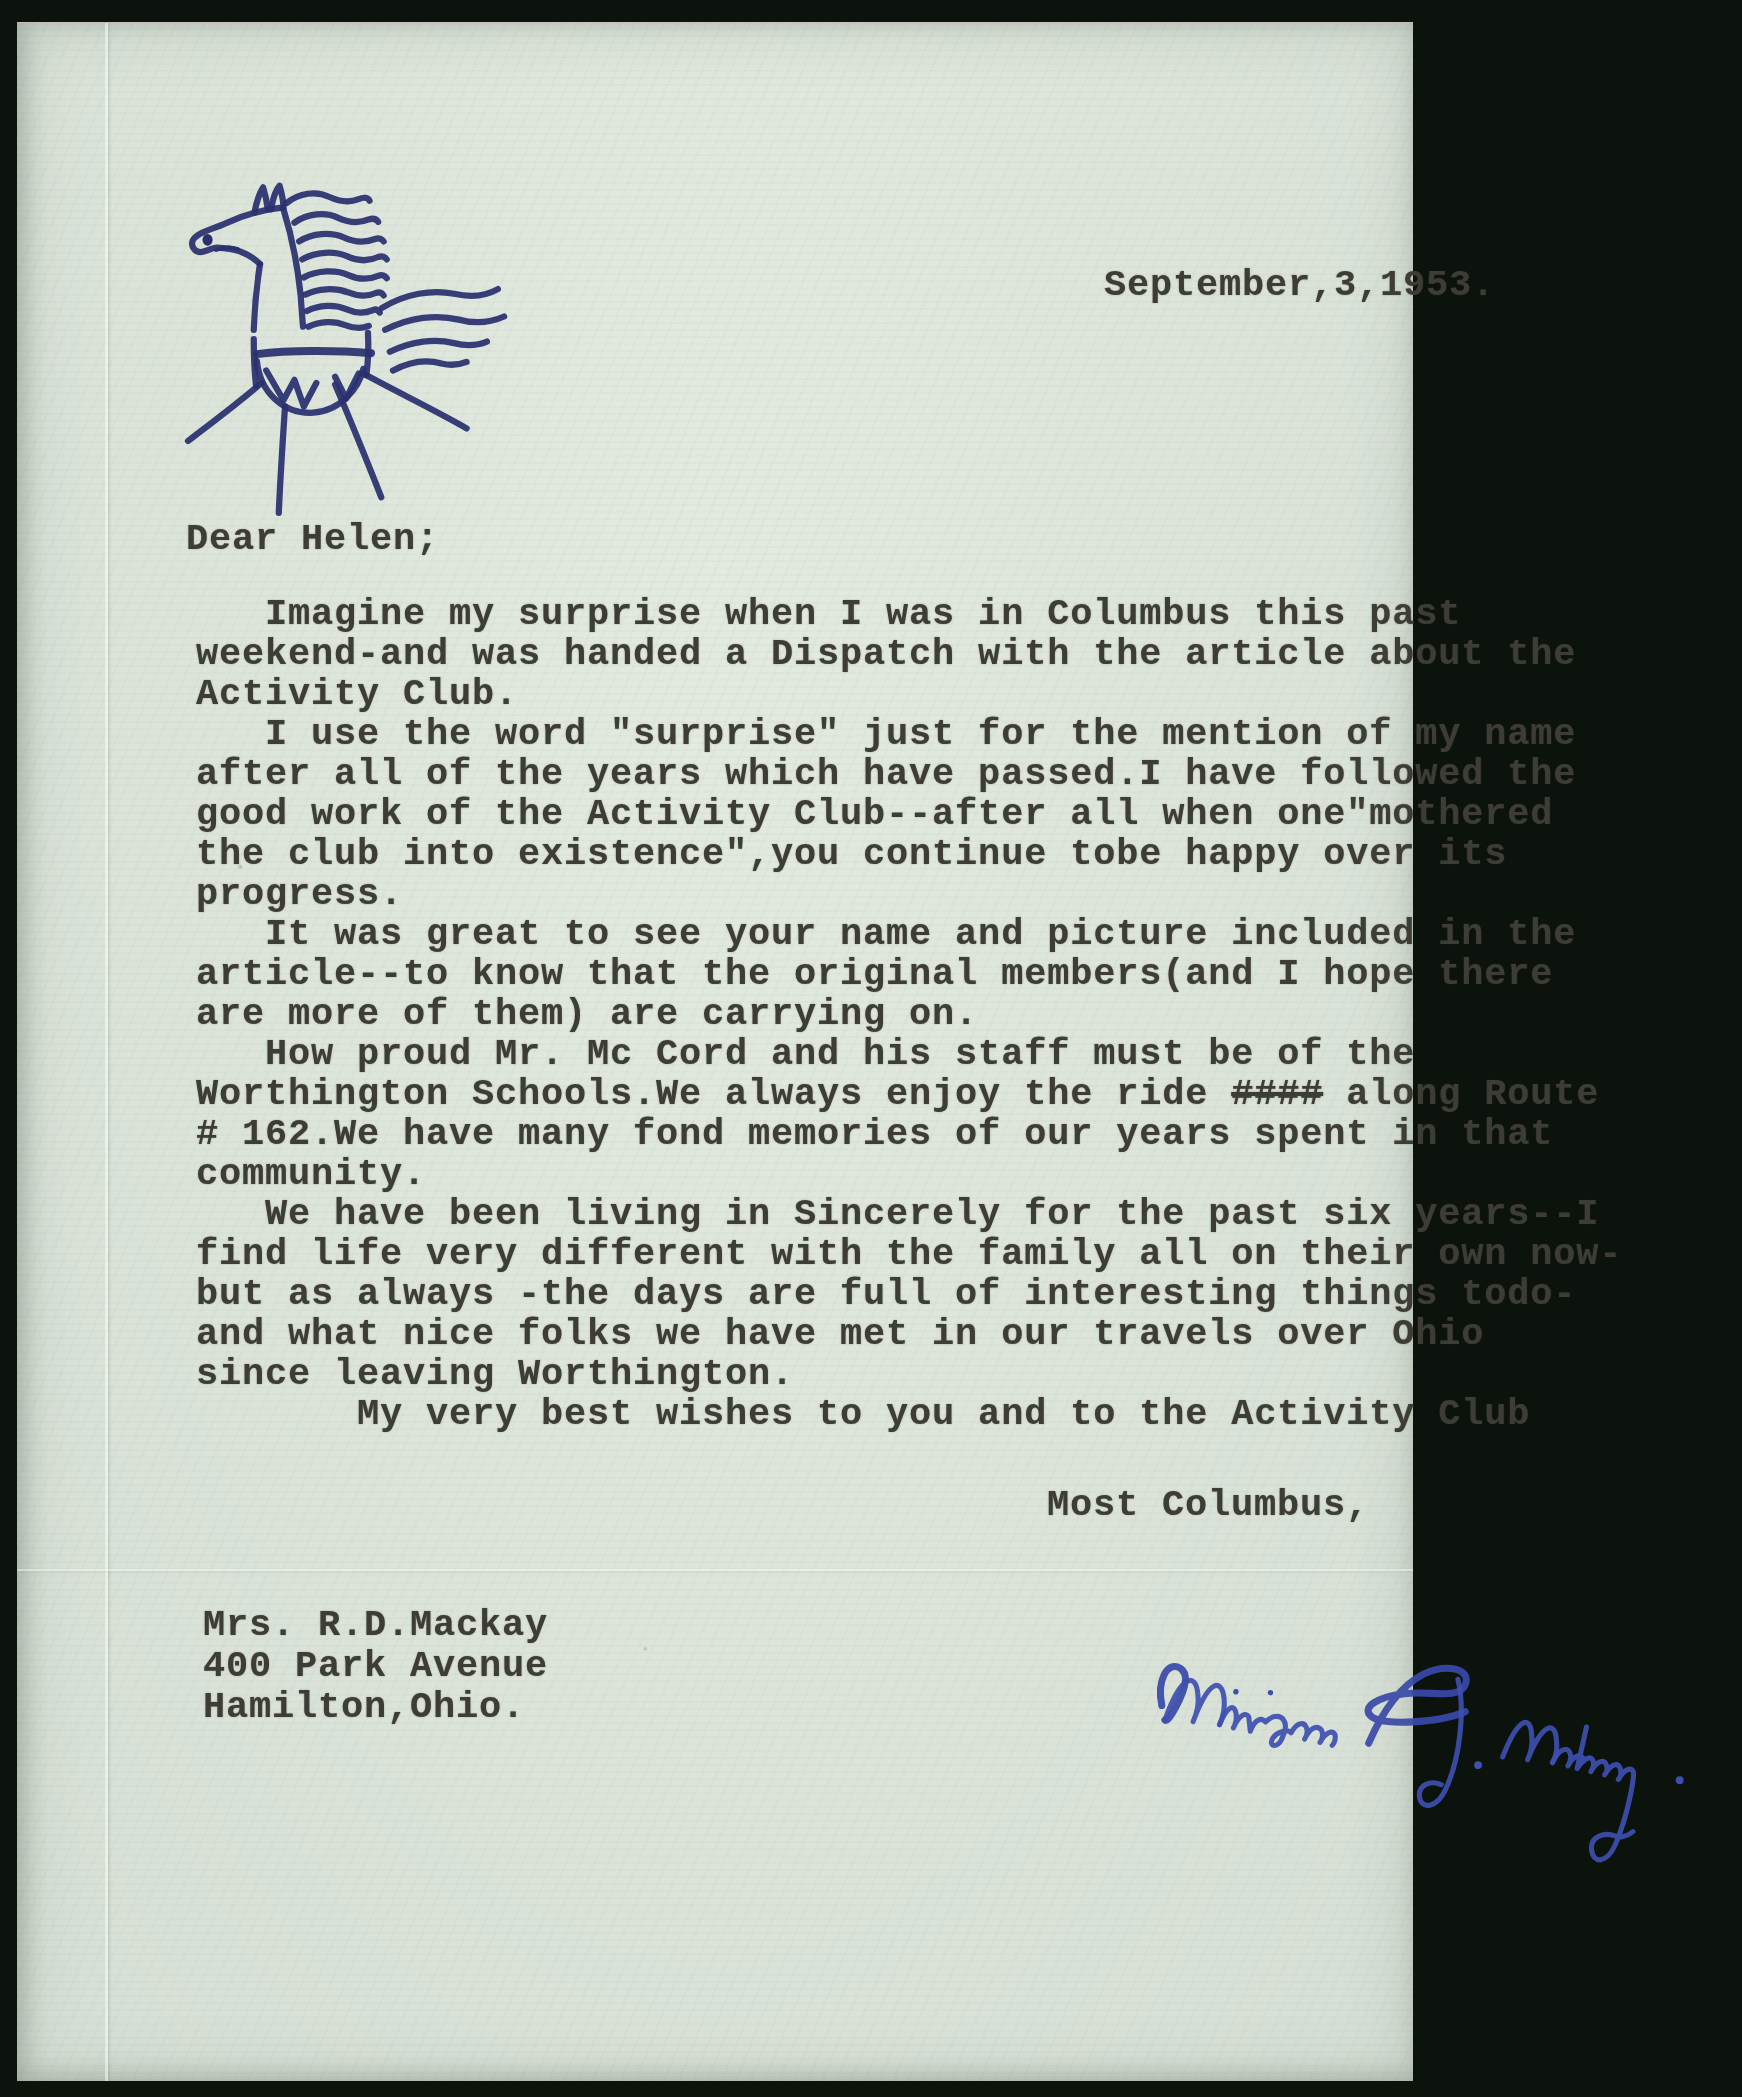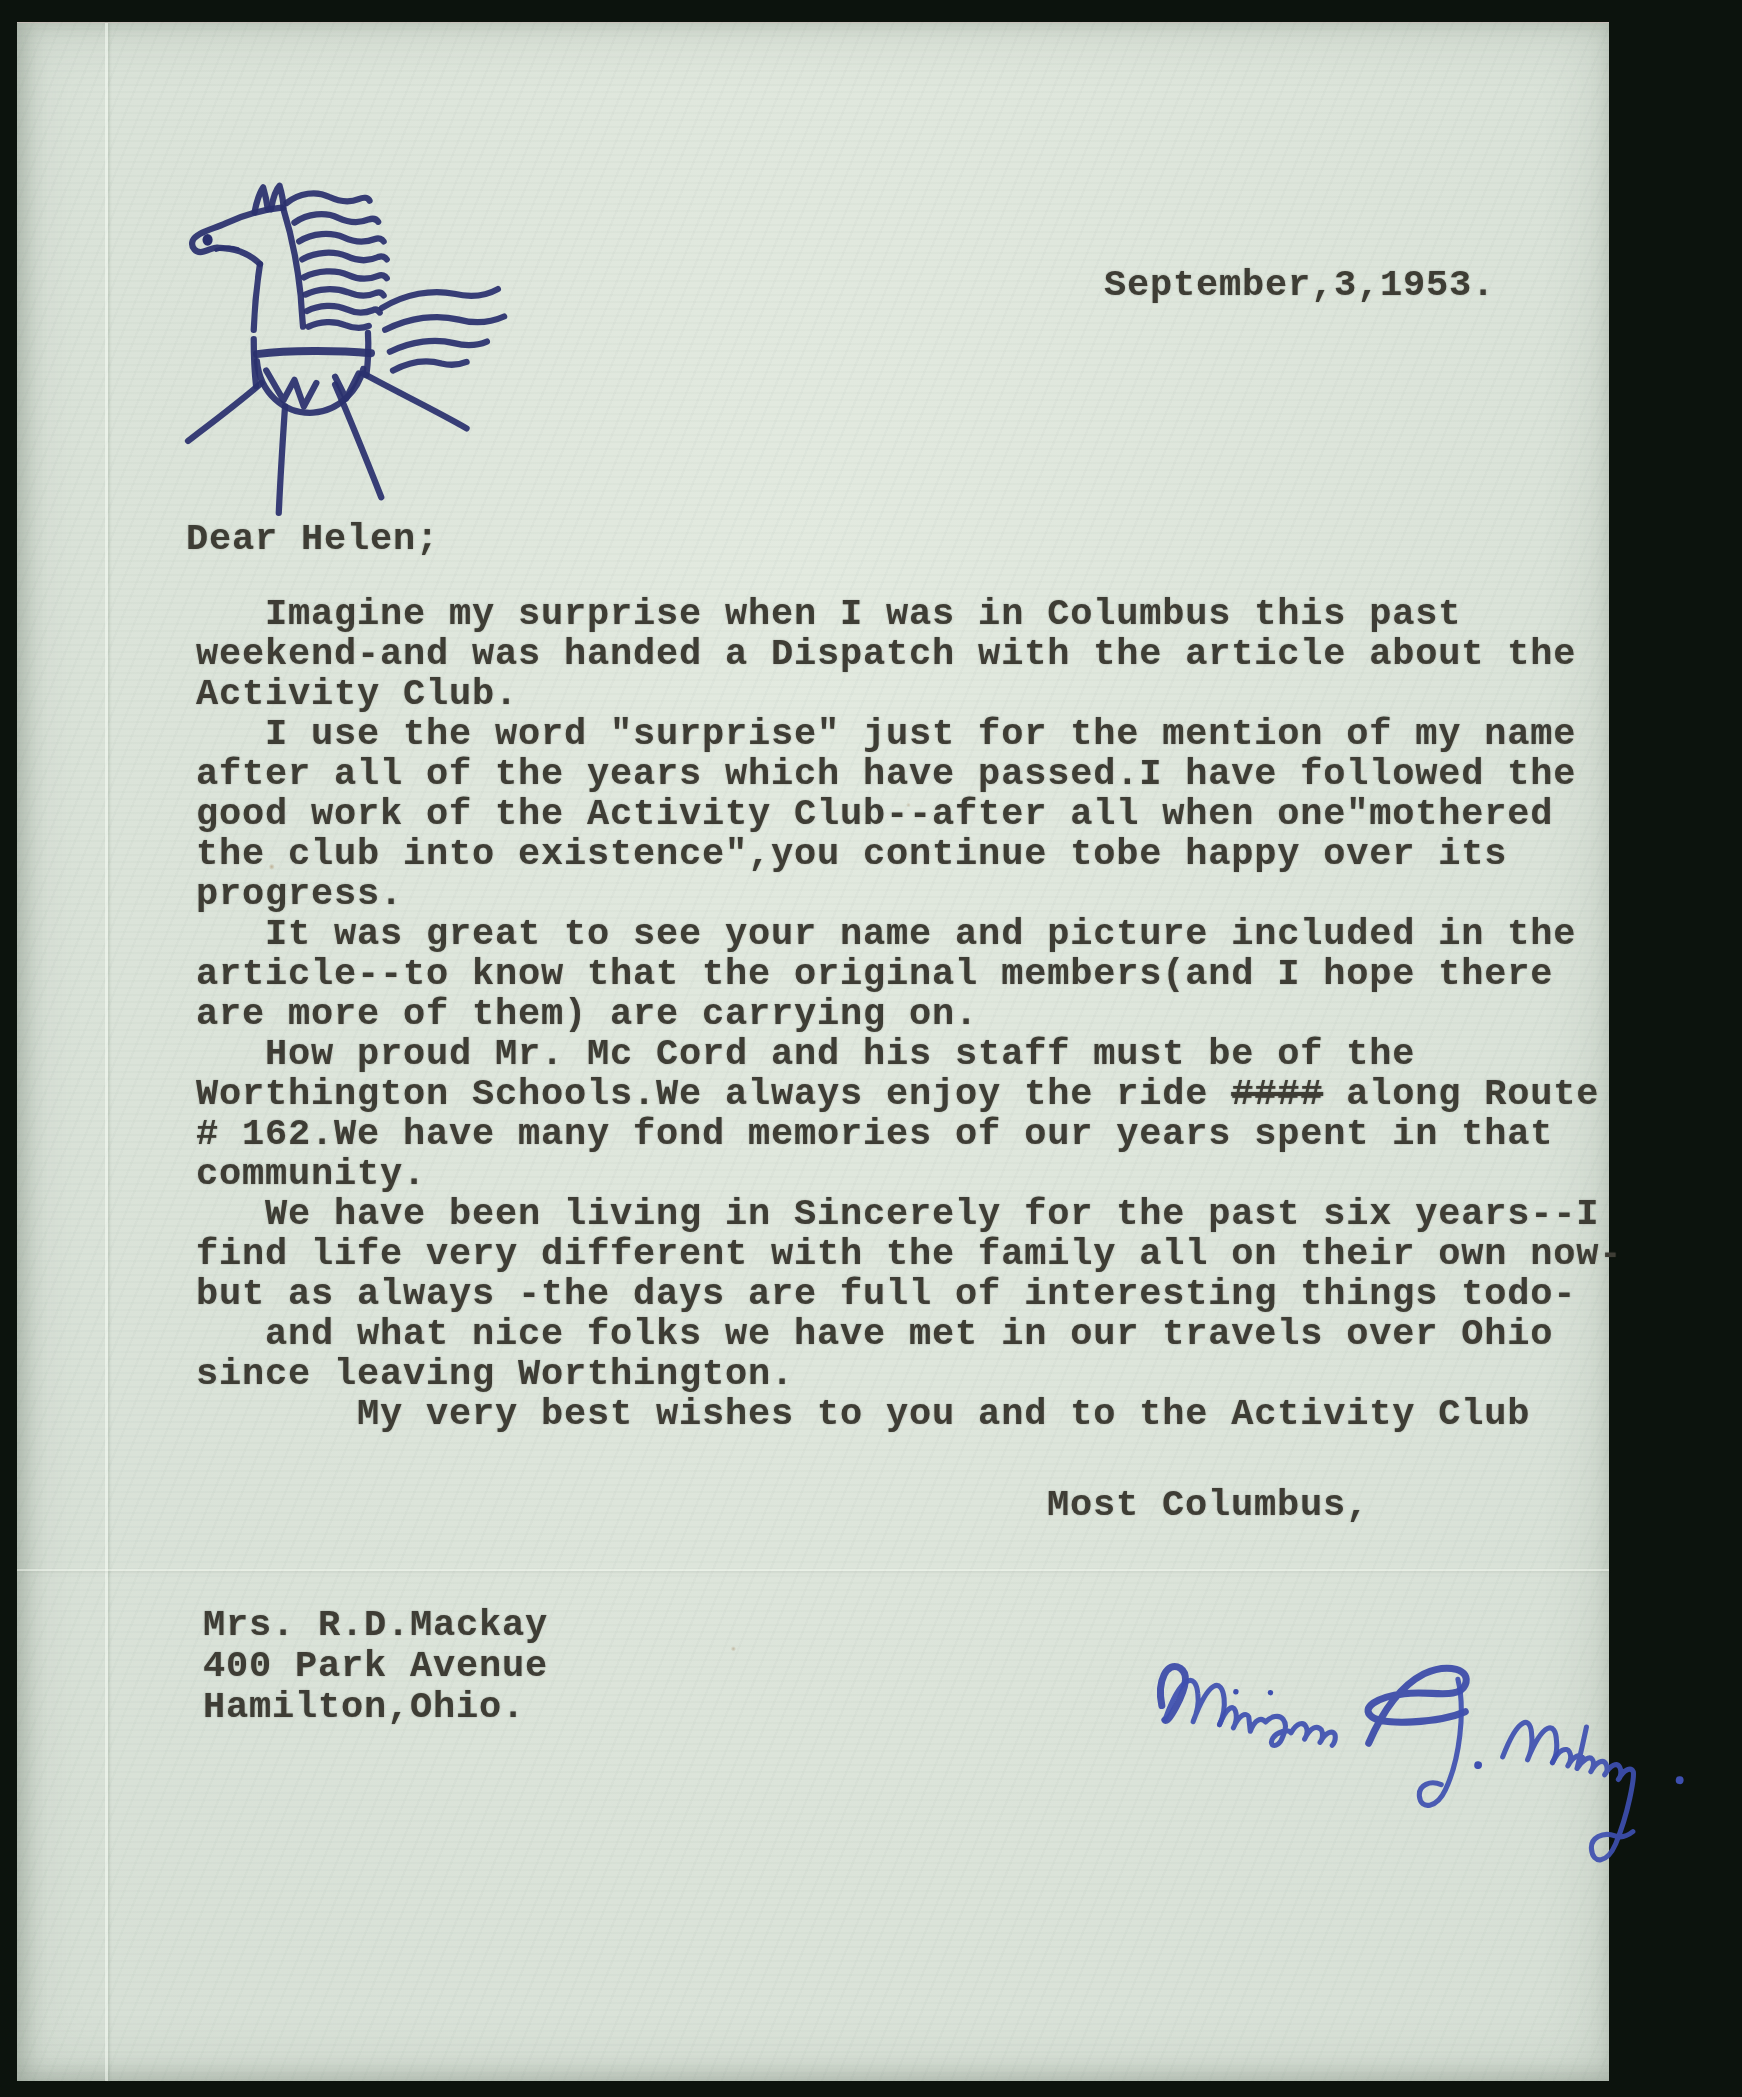--- a/index.html
+++ b/index.html
@@ -1,18 +1,18 @@
 <!DOCTYPE html>
 <html style="font-size:12.5px"><head>
 <meta charset="utf-8">
 <style>
   html,body{margin:0;padding:0;background:#0c130d;}
   .stage{position:relative;width:1743px;height:2097px;background:#0c130d;overflow:hidden;
          font-family:"Liberation Mono","DejaVu Sans Mono",monospace;}
-  .paper{position:absolute;left:17px;top:22px;width:1592px;height:2058px;
+  .paper{position:absolute;left:17px;top:22px;width:1396px;height:2058px;
          background:
            radial-gradient(circle 2.3px at 16% 41%, rgba(150,110,60,.45), transparent 3.1px),
            radial-gradient(circle 1.6px at 56% 38%, rgba(150,110,60,.3), transparent 2.3px),
            radial-gradient(circle 2px at 45% 79%, rgba(140,100,55,.35), transparent 2.7px),
            repeating-linear-gradient(112deg, rgba(140,160,150,.05) 0 2.3px, transparent 2.3px 13.3px),
            repeating-linear-gradient(0deg, rgba(120,140,130,.04) 0 1.6px, transparent 1.6px 7px),
            radial-gradient(ellipse at 50% 28%, #e3eae0 0%, #dce4da 55%, #d6dfd5 100%);
          box-shadow: inset 0 0 63px rgba(100,115,100,.22),
                      inset 11px 0 20.4px rgba(95,110,95,.20),
                      inset 0 -7.8px 19px rgba(95,110,95,.15);
@@ -107,21 +107,21 @@
         <div class="body-line typed" style="position: relative;">   It was great to see your name and picture included in the</div>
         <div class="body-line typed" style="position: relative;">article--to know that the original members(and I hope there</div>
         <div class="body-line typed" style="position: relative;">are more of them) are carrying on.</div>
         <div class="body-line typed" style="position: relative;">   How proud Mr. Mc Cord and his staff must be of the</div>
         <div class="body-line typed" style="position: relative;">Worthington Schools.We always enjoy the ride <s>####</s> along Route</div>
         <div class="body-line typed" style="position: relative;"># 162.We have many fond memories of our years spent in that</div>
         <div class="body-line typed" style="position: relative;">community.</div>
         <div class="body-line typed" style="position: relative;">   We have been living in Sincerely for the past six years--I</div>
         <div class="body-line typed" style="position: relative;">find life very different with the family all on their own now-</div>
         <div class="body-line typed" style="position: relative;">but as always -the days are full of interesting things todo-</div>
-        <div class="body-line typed" style="position: relative; text-align: center;">and what nice folks we have met in our travels over Ohio</div>
+        <div class="body-line typed" style="position: relative;">and what nice folks we have met in our travels over Ohio</div>
         <div class="body-line typed" style="position: relative;">since leaving Worthington.</div>
         <div class="body-line typed" style="position: relative; text-align: center;">   My very best wishes to you and to the Activity Club</div>
       </div>
     <div class="typed closing">Most Columbus,</div>
 
     <svg class="signature" viewBox="0 0 760 380" aria-label="Miriam D. Mackay.">
 
       <path class="heavy" d="M 32 142 C 22 112 32 84 50 92 C 64 99 58 122 50 142 C 44 157 40 162 38 160"></path>
       <path d="M 38 160 C 52 100 70 94 76 122 C 80 138 76 152 74 158 C 88 102 104 98 110 124 C 113 138 110 152 108 158"></path>
       <path d="M 108 158 C 114 136 122 130 126 138 C 130 146 128 156 126 160 C 132 142 140 138 144 144 L 148 162 C 152 146 160 142 166 148 C 172 140 182 136 188 142 C 194 148 192 158 190 164 C 188 174 182 178 178 176 C 174 172 178 162 188 158 C 194 155 198 156 200 158 C 206 144 214 142 218 148 C 222 154 220 160 218 164 C 224 148 232 144 238 150 C 242 156 240 164 238 166 C 244 152 252 148 256 154 C 258 160 256 166 254 168"></path>

